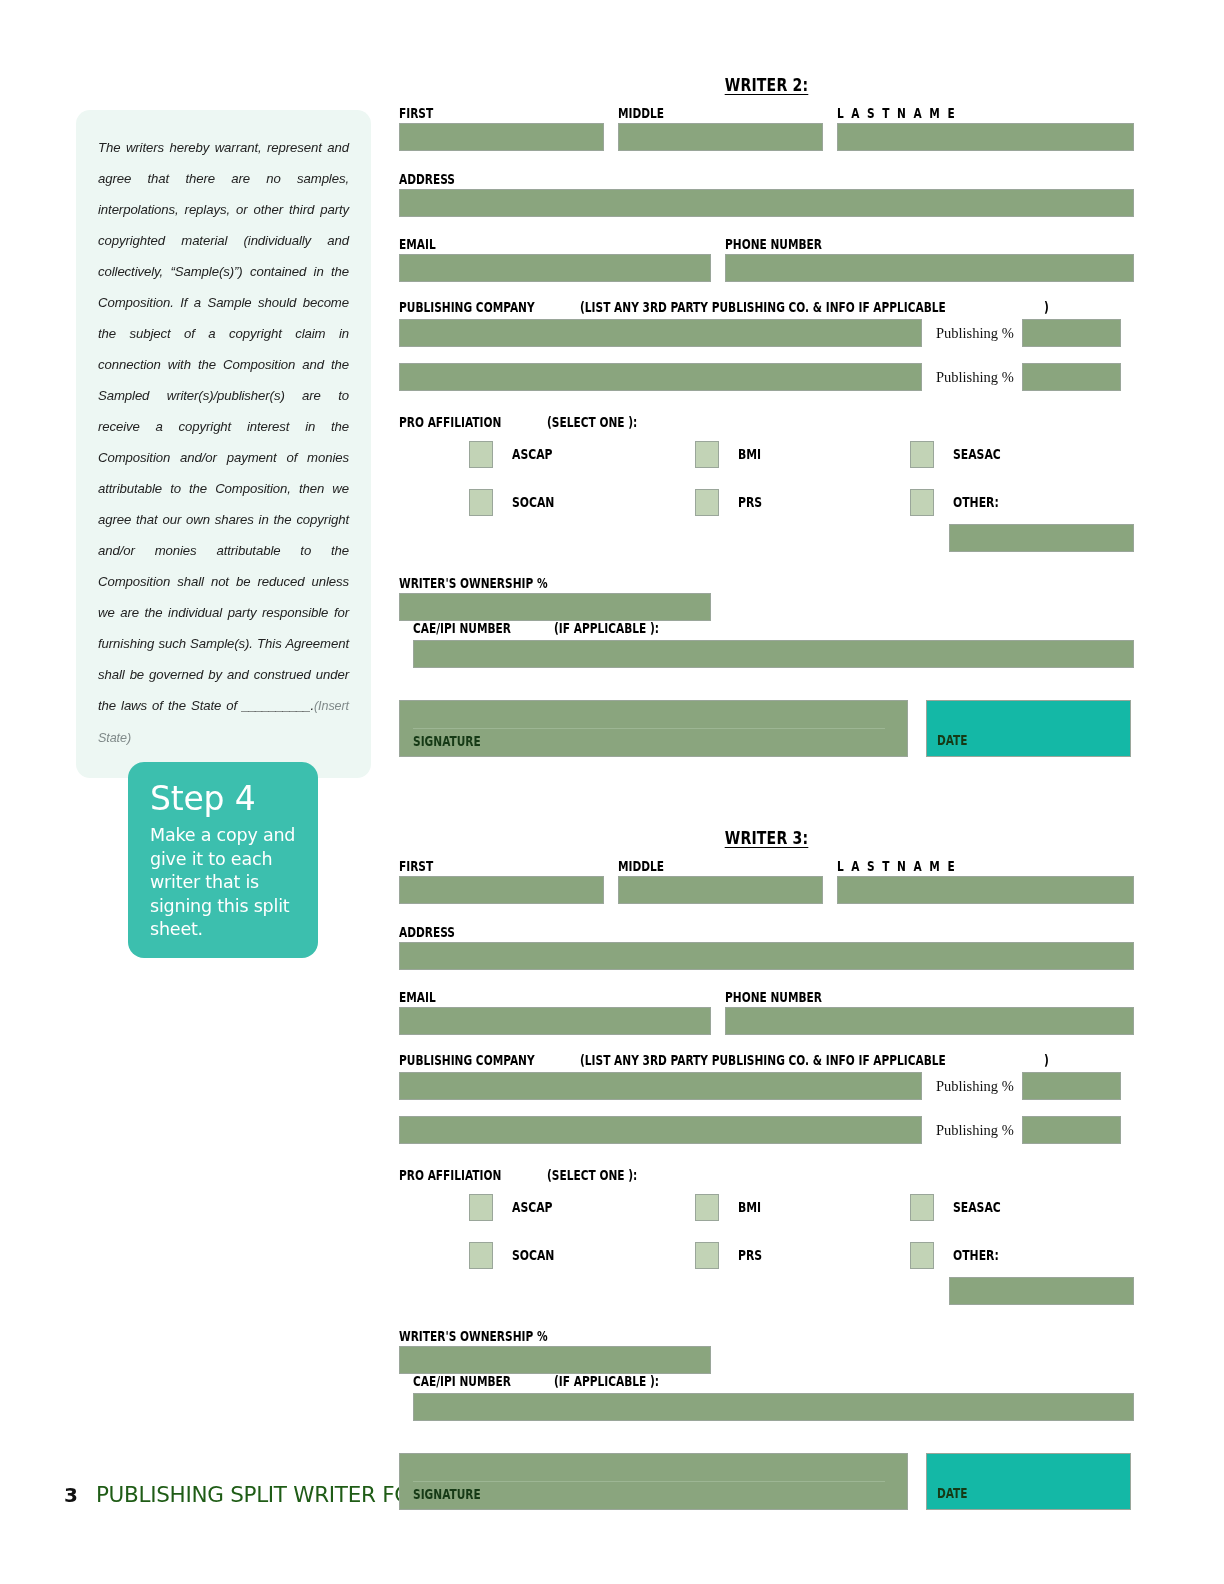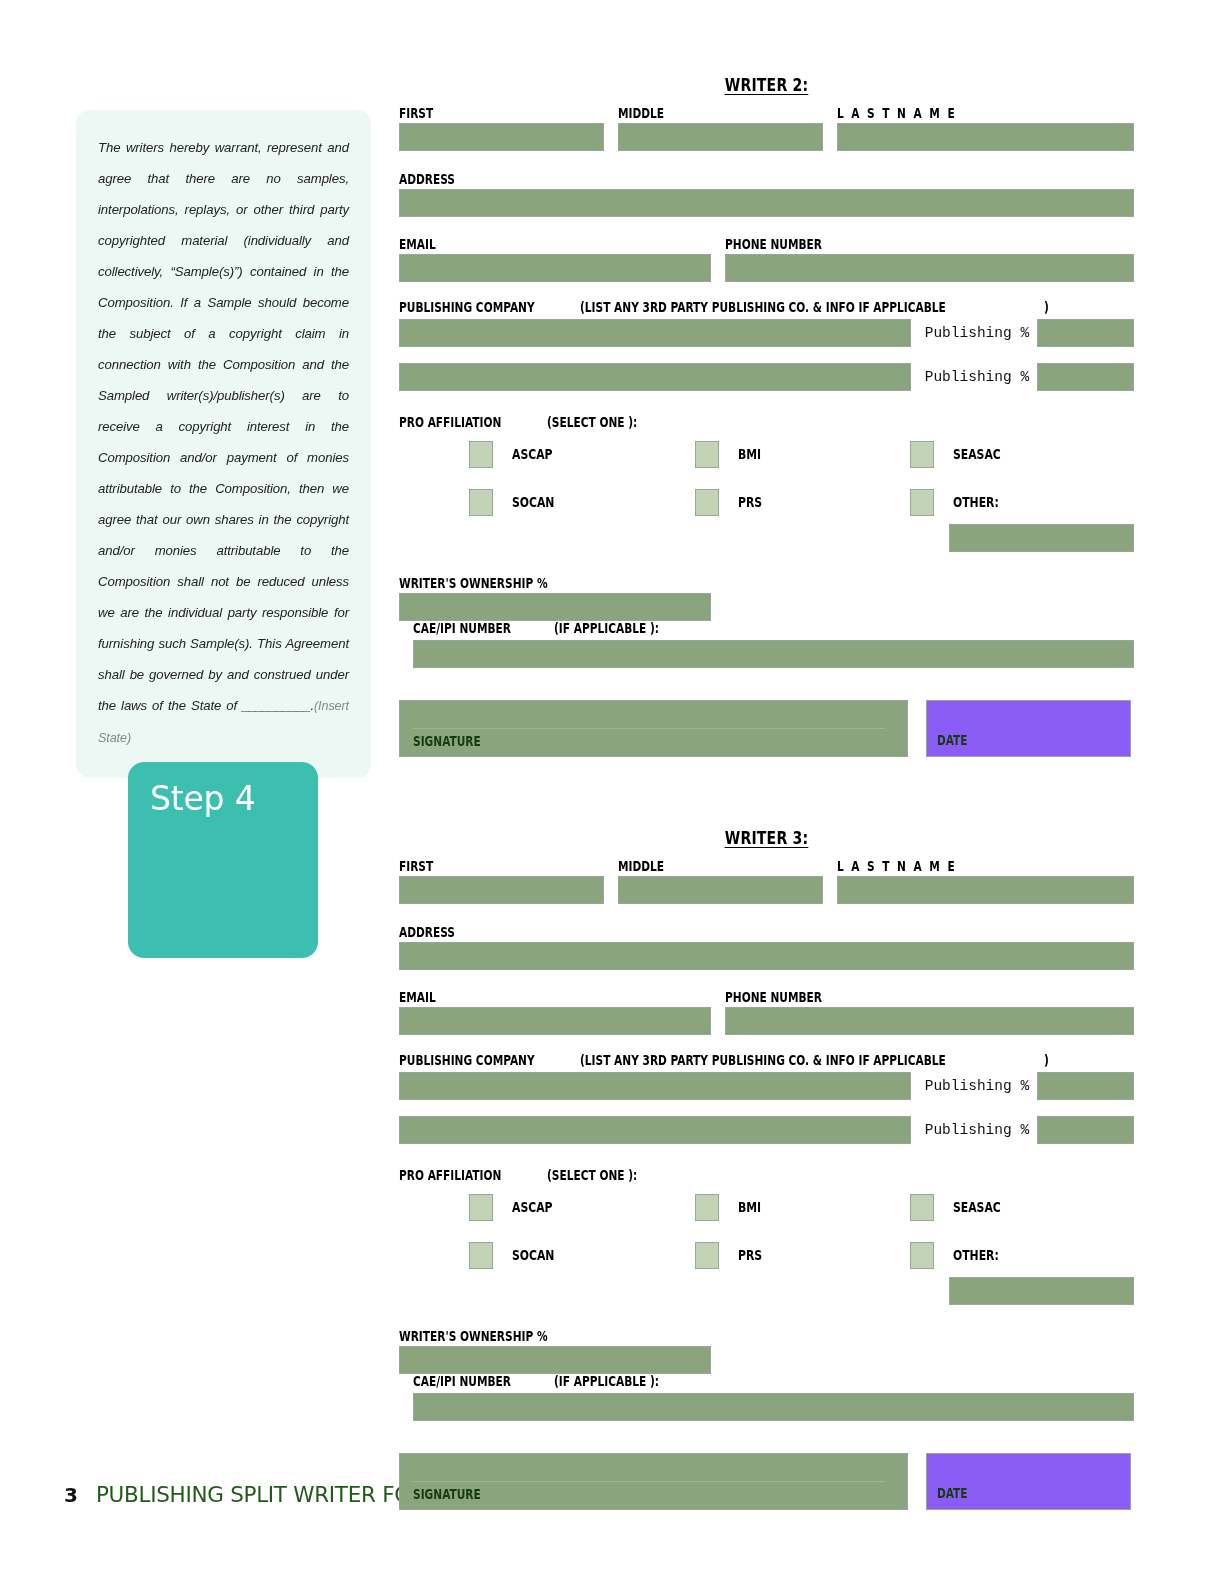--- a/index.html
+++ b/index.html
@@ -161,21 +161,21 @@
   .pub-header { display: flex; align-items: baseline; }
   .pub-header .gap1 { width: 27px; }
   .pub-header .gap2 { width: 48px; }
   .pub-line {
     display: flex;
     align-items: center;
     margin-top: 4px;
   }
   .pub-company-field { width: 523px; }
   .pub-pct-label {
-    font-family: Liberation Mono, monospace;
+    font-family: Liberation Serif, serif;
     font-size: 14.5px;
     font-weight: 400;
     color: #111;
     margin: 0 8px 0 14px;
     white-space: nowrap;
   }
   .pub-pct-field { width: 99px; }
   .pub-line-2 { margin-top: 16px; }
 
   
@@ -246,21 +246,21 @@
     font-weight: bold;
     font-size: 13.4px;
     color: #163a16;
     transform: scaleX(0.88);
     transform-origin: left center;
   }
   .date-box {
     width: 205px;
     height: 57px;
     margin-left: 18px;
-    background: #8b5cf6;
+    background: #14b8a6;
     border: 1px solid #9aa69a;
     box-sizing: border-box;
     position: relative;
   }
   .date-label {
     position: absolute;
     left: 10px;
     bottom: 8px;
     font-family: "DejaVu Sans Condensed", "DejaVu Sans", sans-serif;
     font-weight: bold;
@@ -272,20 +272,21 @@
 </style>
 </head>
 <body>
 
 <div class="legal-panel">
   <p><span>The writers hereby warrant, represent and agree that there are no samples, interpolations, replays, or other third party copyrighted material (individually and collectively, “Sample(s)”) contained in the Composition. If a Sample should become the subject of a copyright claim in connection with the Composition and the Sampled writer(s)/publisher(s) are to receive a copyright interest in the Composition and/or payment of monies attributable to the Composition, then we agree that our own shares in the copyright and/or monies attributable to the Composition shall not be reduced unless we are the individual party responsible for furnishing such Sample(s). This Agreement shall be governed by and construed under the laws of the State of </span><span class="blank-line">__________</span><span>.</span><span class="insert-state">(Insert State)</span></p>
 </div>
 
 <div class="step-box">
   <div class="step-title">Step 4</div>
+  <div class="step-text">Make a copy and give it to each writer that is signing this split sheet.</div>
 </div>
 
 <div class="footer">
   <span class="page-num">3</span>
   <span class="footer-title">PUBLISHING SPLIT WRITER FOR COLLABORATORS</span>
 </div>
 
 <div class="form-col" id="writer2-form">
 
   <div class="writer-heading">WRITER 2: </div>

